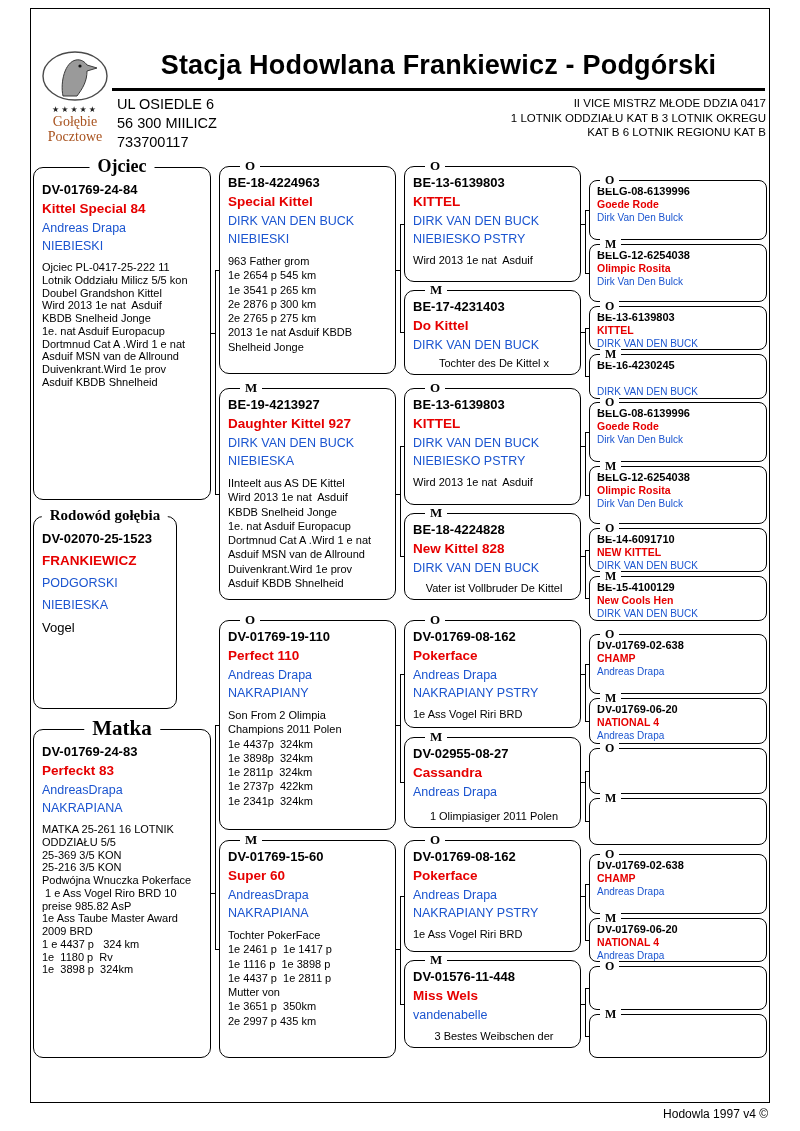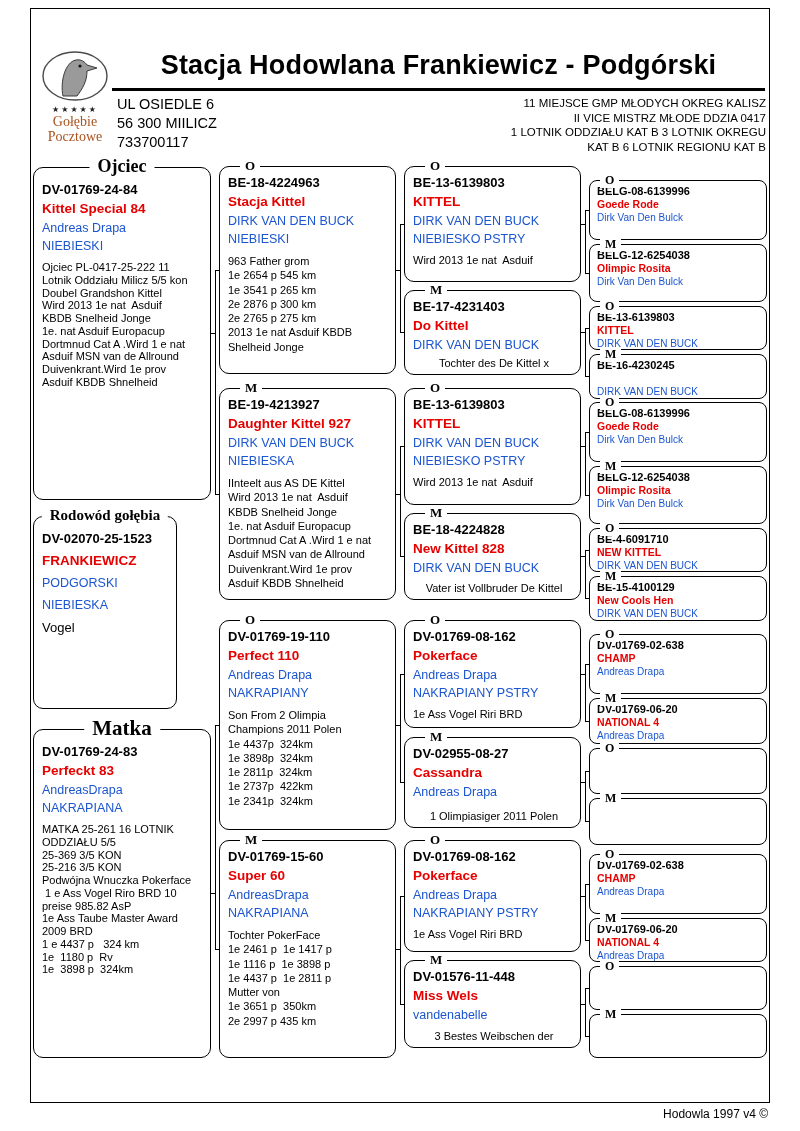--- a/index.html
+++ b/index.html
@@ -74,21 +74,20 @@
   <h1 class="title">Stacja Hodowlana Frankiewicz - Podgórski</h1>
   <div class="title-rule"></div>
 
   <div class="address">
     <div>UL OSIEDLE 6</div>
     <div>56 300 MIILICZ</div>
     <div>733700117</div>
   </div>
 
   <div class="achievements">
-    <div>11 MIEJSCE GMP MŁODYCH OKREG KALISZ</div>
     <div>II VICE MISTRZ MŁODE DDZIA 0417</div>
     <div>1 LOTNIK ODDZIAŁU KAT B 3 LOTNIK OKREGU</div>
     <div>KAT B  6 LOTNIK REGIONU KAT B</div>
   </div>
 
   <svg class="connectors" width="800" height="1131" viewBox="0 0 800 1131" shape-rendering="crispEdges">
     <path d="M211 333 H215 M215 270 V494 M215 270 H219 M215 494 H219
              M211 893 H215 M215 725 V949 M215 725 H219 M215 949 H219
              M396 270 H400 M400 224 V332 M400 224 H404 M400 332 H404
              M396 494 H400 M400 446 V556 M400 446 H404 M400 556 H404
@@ -147,21 +146,21 @@
 1e Ass Taube Master Award
 2009 BRD
 1 e 4437 p   324 km
 1e  1180 p  Rv
 1e  3898 p  324km</div>
   </div>
 
   <div class="pbox g2" style="left:219px;top:166px;width:177px;height:208px">
     <span class="sex-label">O</span>
     <div class="ring">BE-18-4224963</div>
-    <div class="bname">Stacja Kittel</div>
+    <div class="bname">Special Kittel</div>
     <div class="fancier">DIRK VAN DEN BUCK</div>
     <div class="bcolor">NIEBIESKI</div>
     <div class="desc">963 Father grom
 1e 2654 p 545 km
 1e 3541 p 265 km
 2e 2876 p 300 km
 2e 2765 p 275 km
 2013 1e nat Asduif KBDB
 Shelheid Jonge</div>
   </div>
@@ -315,21 +314,21 @@
     <div class="fancier">Dirk Van Den Bulck</div>
   </div>
   <div class="pbox g4" style="left:589px;top:466px;width:178px;height:58px">
     <span class="sex-label">M</span>
     <div class="ring">BELG-12-6254038</div>
     <div class="bname">Olimpic Rosita</div>
     <div class="fancier">Dirk Van Den Bulck</div>
   </div>
   <div class="pbox g4" style="left:589px;top:528px;width:178px;height:44px">
     <span class="sex-label">O</span>
-    <div class="ring">BE-4-6091710</div>
+    <div class="ring">BE-14-6091710</div>
     <div class="bname">NEW KITTEL</div>
     <div class="fancier">DIRK VAN DEN BUCK</div>
   </div>
   <div class="pbox g4" style="left:589px;top:576px;width:178px;height:45px">
     <span class="sex-label">M</span>
     <div class="ring">BE-15-4100129</div>
     <div class="bname">New Cools Hen</div>
     <div class="fancier">DIRK VAN DEN BUCK</div>
   </div>
   <div class="pbox g4" style="left:589px;top:634px;width:178px;height:60px">

